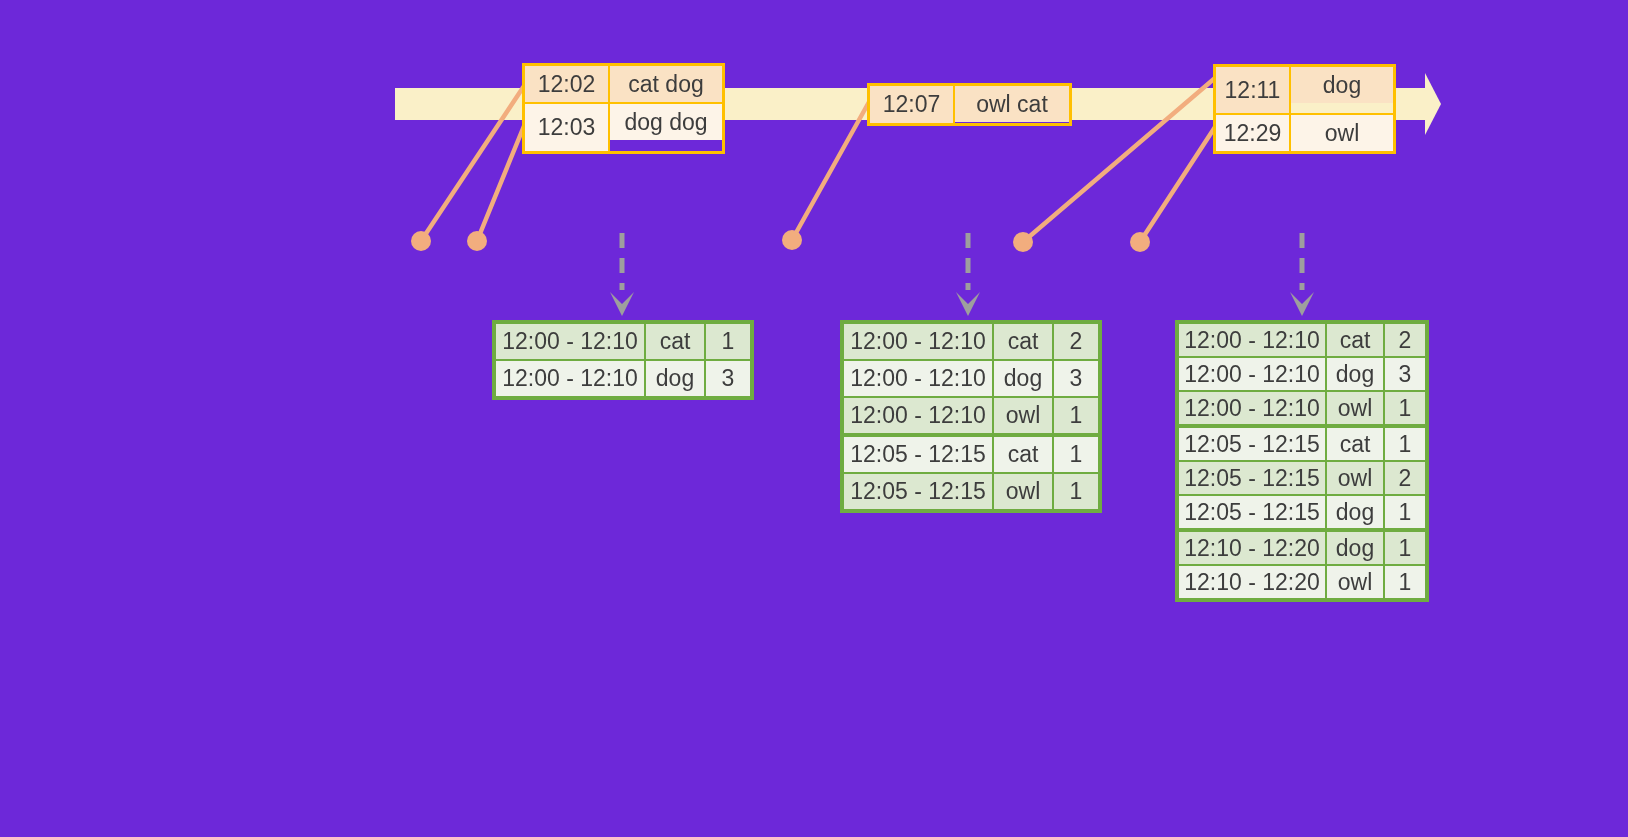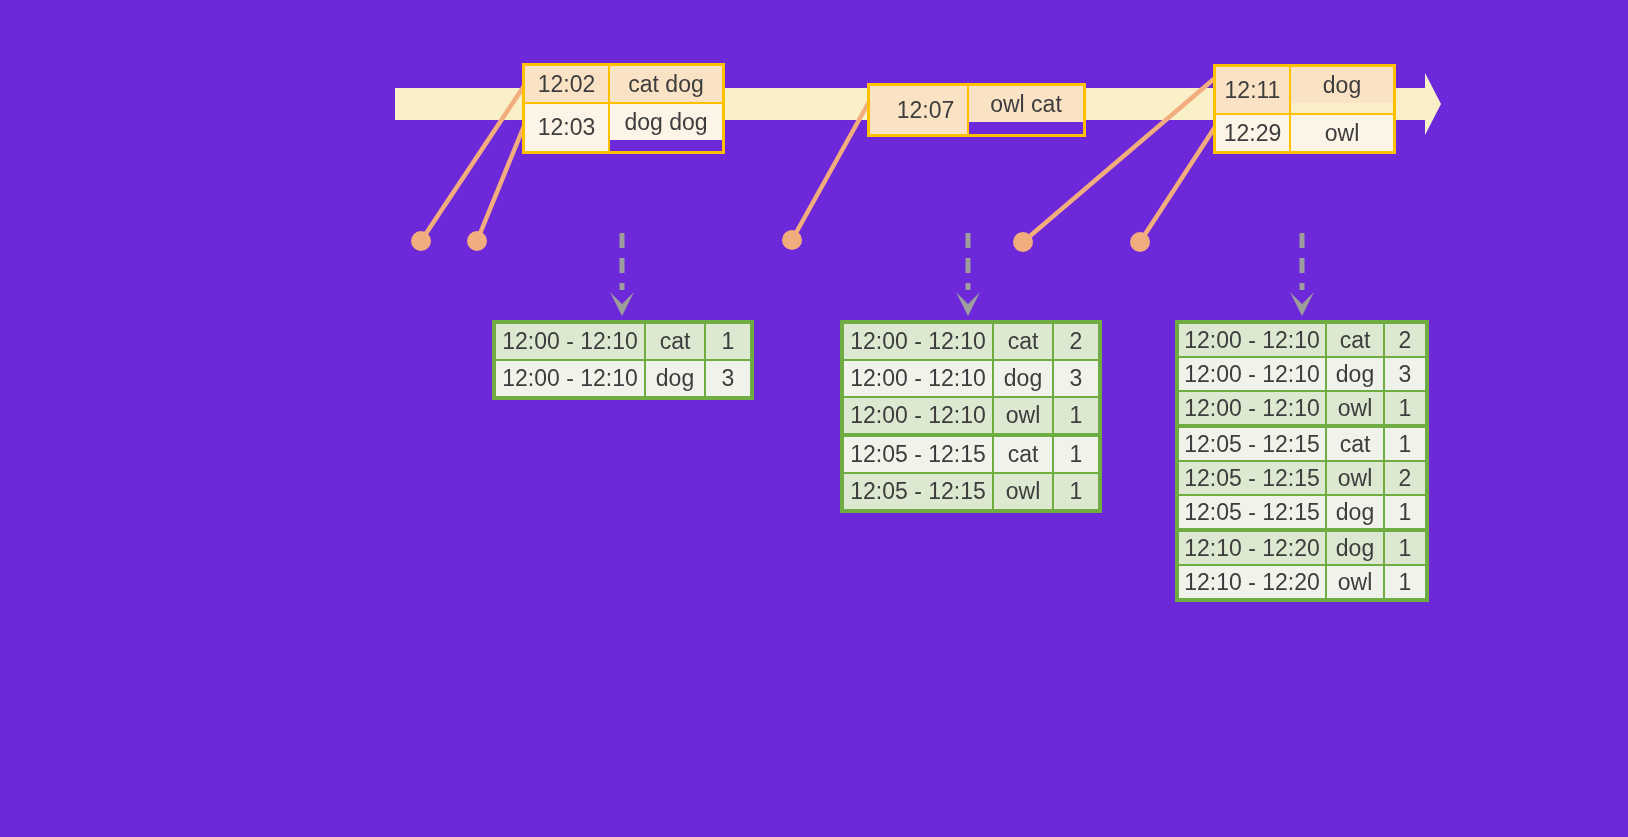--- a/index.html
+++ b/index.html
@@ -56,21 +56,21 @@
         <div class="ecell time" style="width: 83px; height: 36px;">12:02</div>
         <div class="ecell words" style="width: 112px; height: 36px;">cat dog</div>
       </div>
       <div class="erow light">
         <div class="ecell time" style="width: 83px; height: 47px;">12:03</div>
         <div class="ecell words" style="width: 112px; height: 36px; text-align: center;">dog dog</div>
       </div>
     </div>
     <div class="etable" style="left: 867px; top: 83px;">
       <div class="erow dark">
-        <div class="ecell time" style="width: 83px; height: 48px; padding-left: 14px;">12:07</div>
+        <div class="ecell time" style="width: 83px; height: 37px;">12:07</div>
         <div class="ecell words" style="width: 114px; height: 36px;">owl cat</div>
       </div>
     </div>
     <div class="etable" style="left: 1213px; top: 64px;">
       <div class="erow dark">
         <div class="ecell time" style="width: 73px; height: 46px;">12:11</div>
         <div class="ecell words" style="width: 102px; height: 36px;">dog</div>
       </div>
       <div class="erow light">
         <div class="ecell time" style="width: 73px; height: 36px;">12:29</div>

